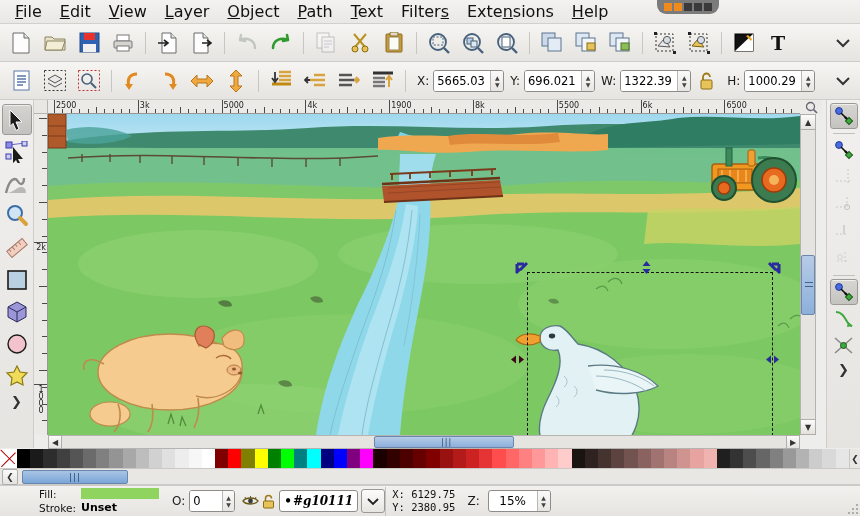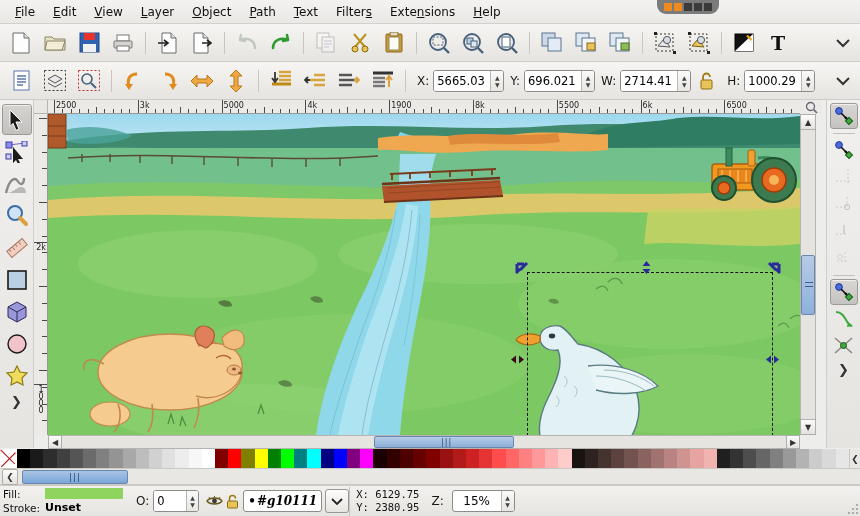--- a/index.html
+++ b/index.html
@@ -15,21 +15,21 @@
   #app { position: relative; width: 860px; height: 516px; }
 
   
   .menubar {
     position: absolute; left: 0; top: 0; width: 860px; height: 24px;
     background: linear-gradient(#f3f2f0, #e9e8e5);
     border-bottom: 1px solid #d2d0cc;
     display: flex; align-items: center; padding-left: 6px;
   }
   .menuitem {
-    padding: 3px 9px; font-size: 12px; color: #111; cursor: default;
+    padding: 3px 9px; font-size: 16px; color: #111; cursor: default;
     white-space: nowrap;
   }
   .menuitem u { text-decoration: underline; }
   .pager {
     position: absolute; left: 657px; top: -8px; width: 62px; height: 22px;
     background: #7b7b7b; border-radius: 0 0 9px 9px;
     display: flex; align-items: flex-end; justify-content: center;
     padding-bottom: 3px; gap: 2px;
   }
   .pager i { width: 8px; height: 8px; display: block; }
@@ -203,21 +203,21 @@
     font-size: 9px; color: #333; border-left: 1px solid #c9c7c3;
   }
 
   
   #statusbar {
     position: absolute; left: 0; top: 485px; width: 860px; height: 31px;
     background: linear-gradient(#f2f1ef,#e6e4e0);
     border-top: 1px solid #cdcbc7;
     display: flex; align-items: center;
   }
-  .fsblock { width: 130px; height: 29px; padding-left: 3px; position: relative; }
+  .fsblock { width: 130px; height: 29px; padding-left: 3px; position: relative; margin-left: 36px; }
   .fsrow { display: flex; align-items: center; height: 14px; font-size: 10.5px; color: #111; }
   .fslabel { width: 42px; }
   .fillsw { width: 78px; height: 11px; display: inline-block; }
   .unset { font-weight: bold; font-size: 11px; color: #000; }
   .statusicon { width: 18px; height: 18px; display:flex; align-items:center; justify-content:center; }
   .layerbox {
     height: 22px; border: 1px solid #8e8c88; background: #fff; border-radius: 3px;
     display: flex; align-items: center; padding: 0 4px; margin-left: 2px;
     font-family: "DejaVu Serif", "Liberation Serif", serif;
     font-style: italic; font-weight: bold; font-size: 12px; color: #000;
@@ -523,21 +523,21 @@
     <span class="fieldlab">Y:</span>
     <div class="spin">
       <div class="val">696.021</div>
       <div class="arrows">
           <span>▲</span>
           <span>▼</span>
         </div>
     </div>
     <span class="fieldlab">W:</span>
     <div class="spin">
-      <div class="val">2714.41</div>
+      <div class="val">1322.39</div>
       <div class="arrows">
           <span>▲</span>
           <span>▼</span>
         </div>
     </div>
     <div class="lockbtn">
       <svg width="15" height="18" viewBox="0 0 15 18">
           <path d="M4 8V5a3.5 3.5 0 017 0" fill="none" stroke="#a07a18" stroke-width="1.8"></path>
           <rect x="2" y="8" width="11" height="9" rx="1.2" fill="#e8c35a" stroke="#8a6d12"></rect>
         </svg>

